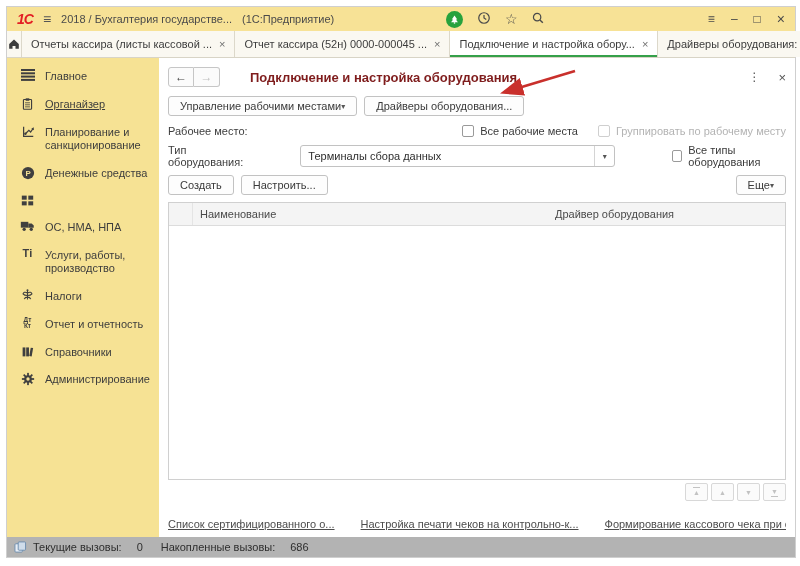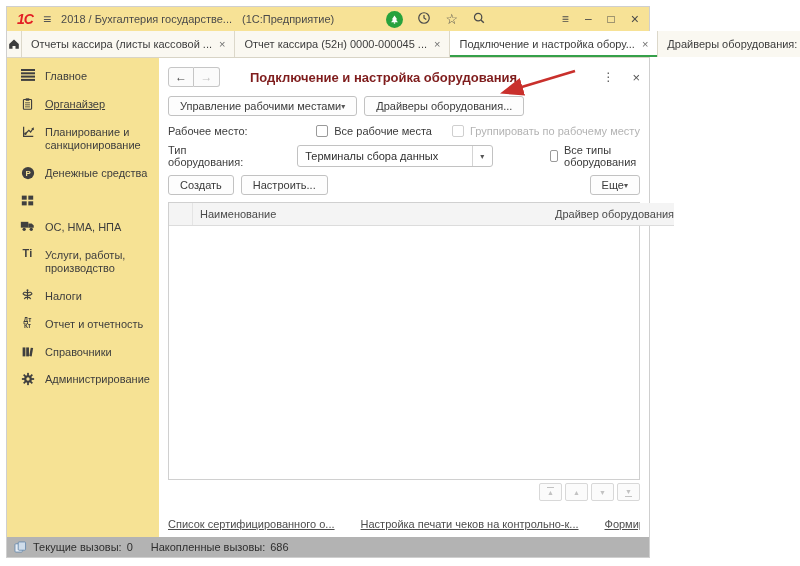--- a/index.html
+++ b/index.html
@@ -1,18 +1,18 @@
 <!DOCTYPE html>
 <html><head>
 <meta charset="utf-8">
 <style>
   * { margin:0; padding:0; box-sizing:border-box; }
   html,body { width:800px; height:566px; background:#fff; overflow:hidden;
               font-family:"Liberation Sans","DejaVu Sans",sans-serif; font-size:11px; color:#3a3a3a; }
-  .window { position:absolute; left:6px; top:6px; width:644px; height:552px;
+  .window { position:absolute; left:6px; top:6px; width:790px; height:552px;
             display:flex; flex-direction:column; border:1px solid #cfcfcf; background:#fff; }
 
   
   .titlebar { height:24px; background:#f7e296; display:flex; align-items:center; padding:0 10px; flex:0 0 auto; }
   .logo { color:#e31e24; font-weight:bold; font-style:italic; font-size:14px; letter-spacing:-1px; margin-right:10px; }
   .tb-menu { font-size:14px; color:#555; margin-right:10px; }
   .tb-title { color:#4a4a4a; }
   .tb-app { color:#4a4a4a; margin-left:10px; }
   .tb-spacer1 { flex:1.1; } .tb-spacer2 { flex:1.6; }
   .tb-icons { display:flex; align-items:center; gap:14px; }
@@ -62,40 +62,40 @@
   .chk.disabled .box { border-color:#cfcfcf; }
   .chk.disabled .clabel { color:#b3b3b3; }
   .chk-group { margin-left:auto; display:flex; gap:20px; }
   .combo { display:flex; width:388px; height:22px; border:1px solid #c2c2c2; border-radius:3px; background:#fff; align-items:center;margin-left:48px; }
   .combo .val { flex:1; padding:0 7px; color:#2f2f2f; }
   .combo .cbtn { width:20px; align-self:stretch; border-left:1px solid #d4d4d4; display:flex; align-items:center; justify-content:center; color:#555; font-size:8px; }
   .chk-after { margin-left:13px;padding-left:44px; }
   .actrow { display:flex; gap:7px; margin-bottom:7px; flex:0 0 auto; }
   .actrow .spacer { flex:1; }
 
-  .table { flex:1; border:1px solid #d0d0d0; display:flex; min-height:0; }
+  .table { flex:1; border:1px solid #d0d0d0; display:flex; flex-direction:column; min-height:0; }
   .thead { display:flex; background:#f4f4f4; border-bottom:1px solid #dcdcdc; height:23px; align-items:center; color:#4a4a4a; flex:0 0 auto; }
   .th0 { width:24px; align-self:stretch; border-right:1px solid #e4e4e4; }
   .th1 { width:355px; padding-left:7px; align-self:stretch; display:flex; align-items:center; }
   .th2 { flex:1; padding-left:7px; align-self:stretch; display:flex; align-items:center; }
   .tbody { flex:1; background:#fff; }
 
   .tnav { display:flex; justify-content:flex-end; gap:3px; margin:3px 0 4px; flex:0 0 auto; }
   .tnav-btn { width:23px; height:18px; border:1px solid #d8d8d8; background:#fbfbfb; border-radius:2px;
               display:flex; align-items:center; justify-content:center; }
   .tnav-btn .g { font-size:7px; color:#c2c2c2; line-height:1; padding:1px 0; }
   .tnav-btn .g.topbar { border-top:1px solid #c2c2c2; }
   .tnav-btn .g.botbar { border-bottom:1px solid #c2c2c2; }
 
   .links { display:flex; align-items:center; gap:26px; padding:5px 0 7px; flex:0 0 auto; white-space:nowrap; overflow:hidden; }
   .link { color:#4c4c4c; text-decoration:underline; cursor:pointer;margin-top:8px; }
 
   
   .statusbar { height:20px; background:#b3b3b3; display:flex; align-items:center; gap:6px; padding:0 7px; color:#2e2e2e; flex:0 0 auto; }
-  .sb-group { display:flex; gap:5px; margin-right:12px; }
+  .sb-group { display:flex; gap:15px; margin-right:12px; }
 </style>
 </head>
 <body>
 
 <div class="window">
 
   <div class="titlebar">
     <span class="logo">1С</span>
     <span class="tb-menu">≡</span>
     <span class="tb-title">2018 / Бухгалтерия государстве...</span>

